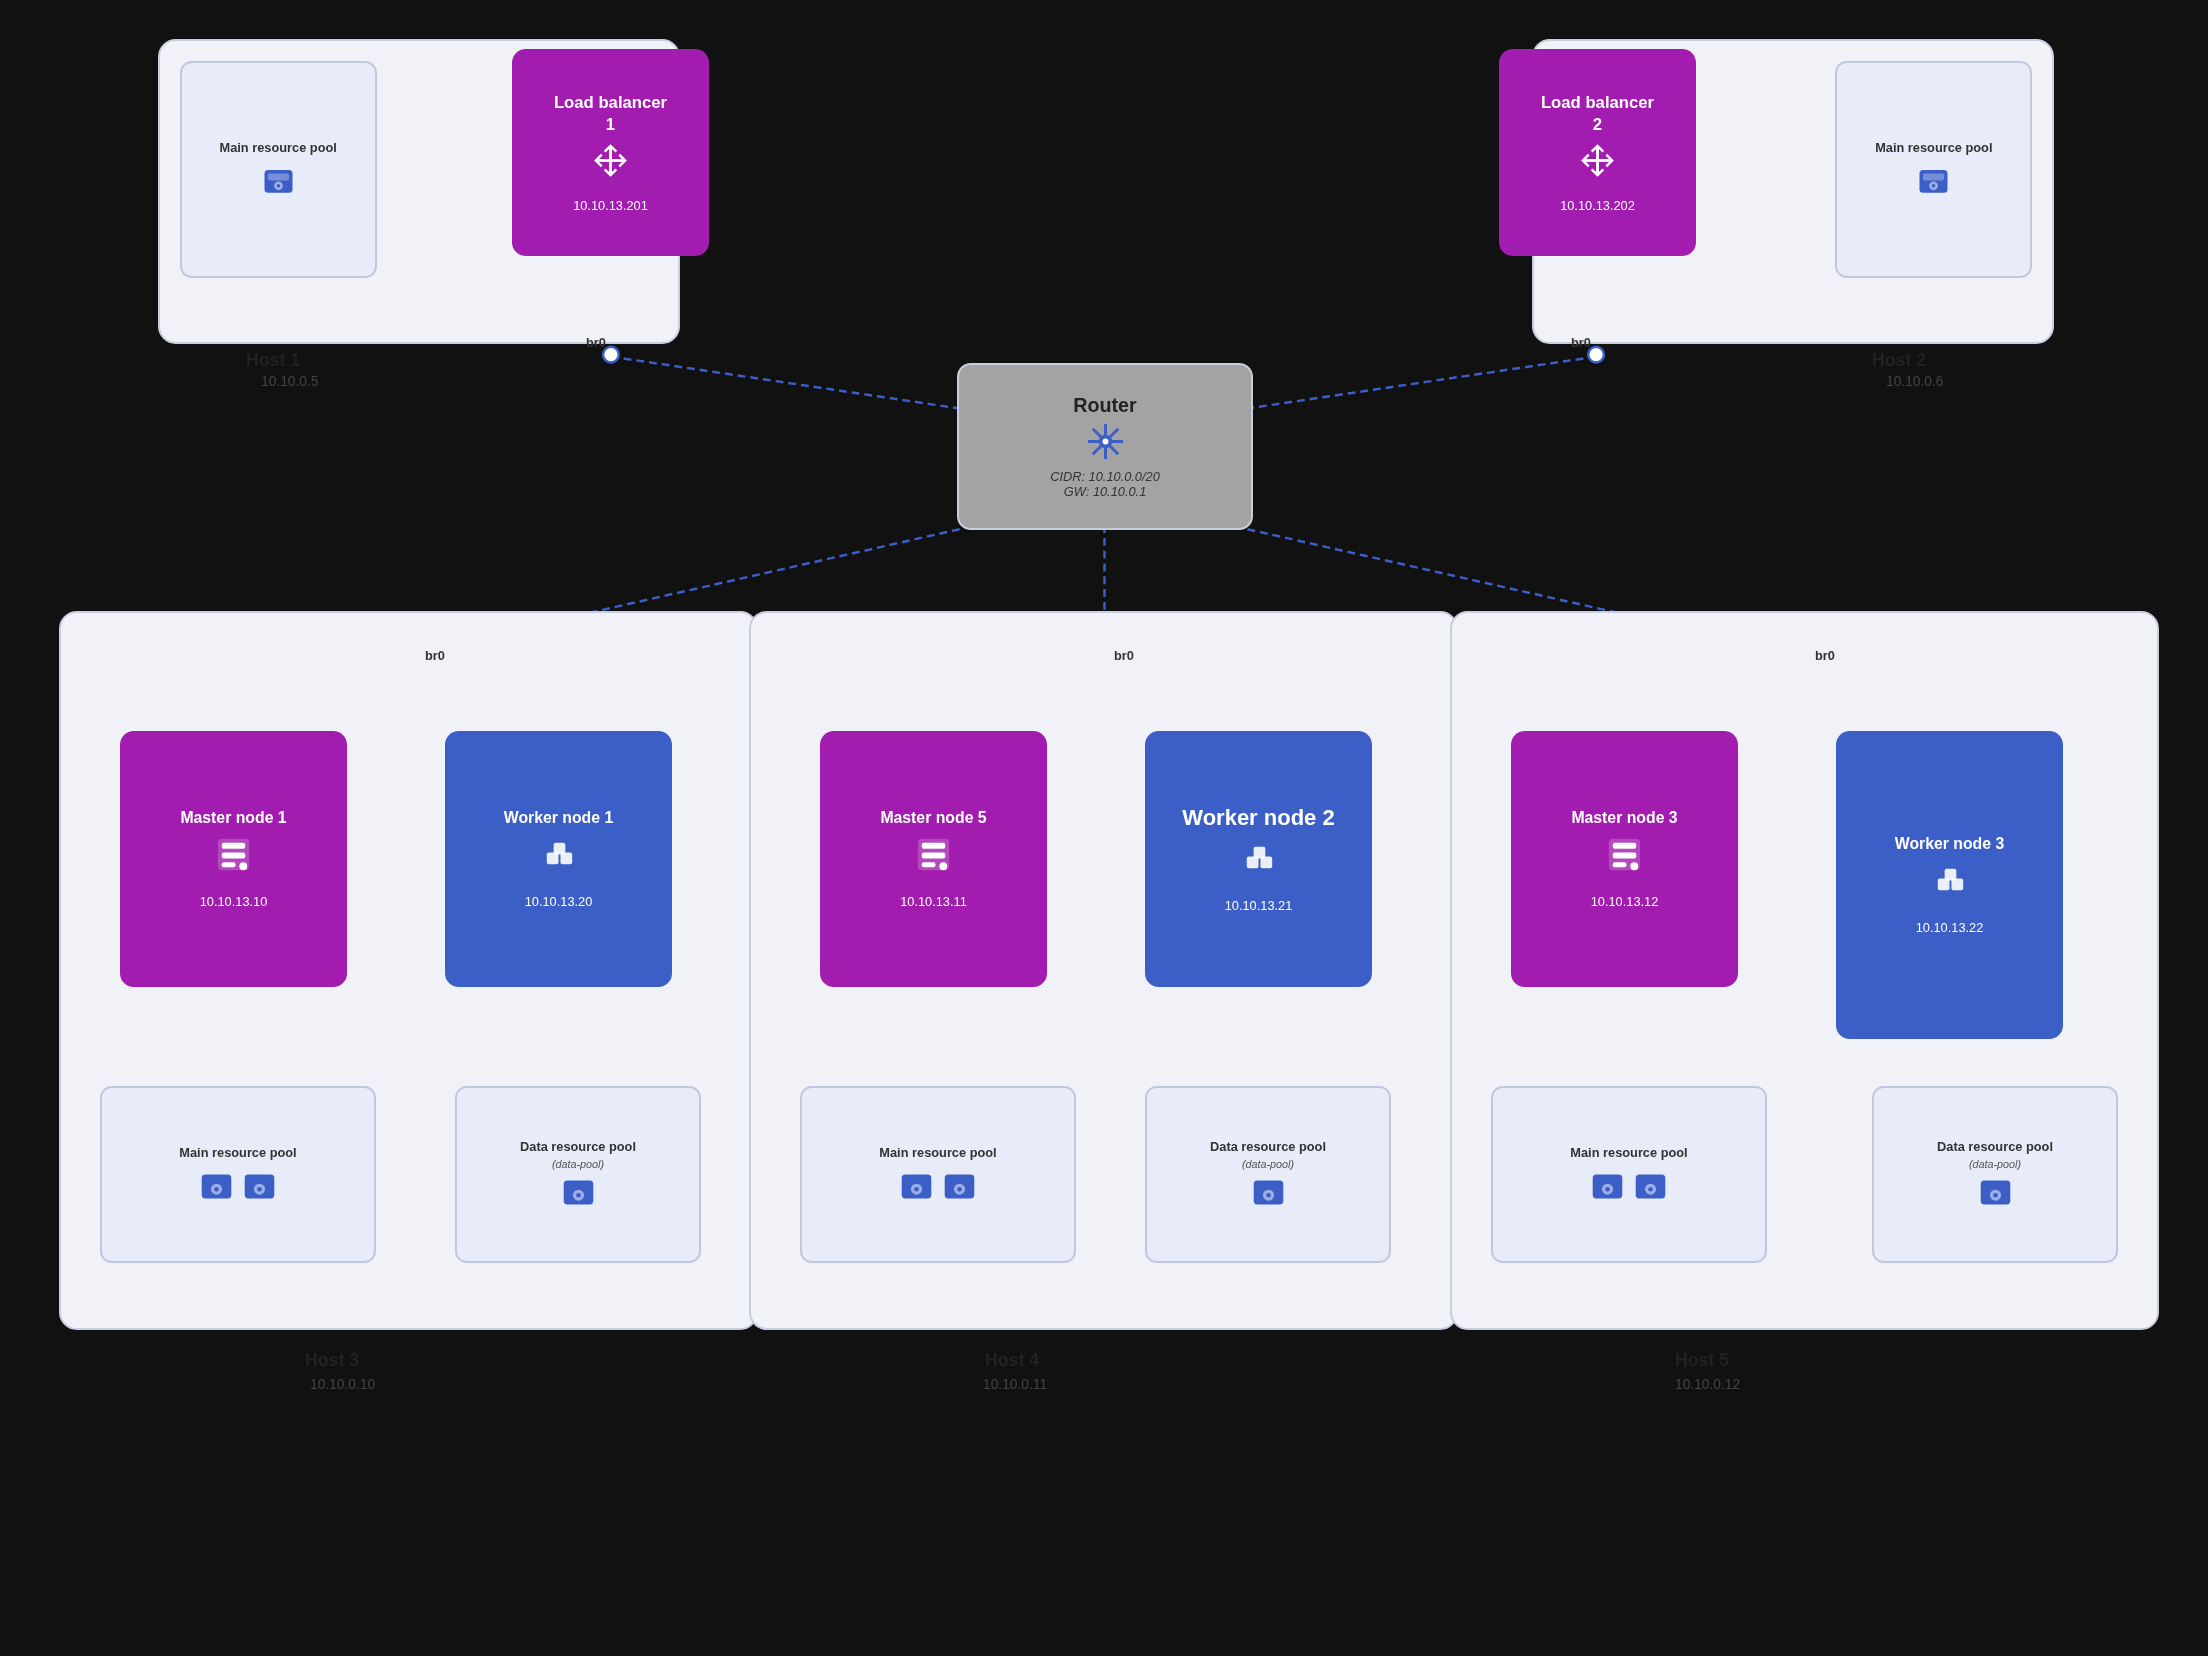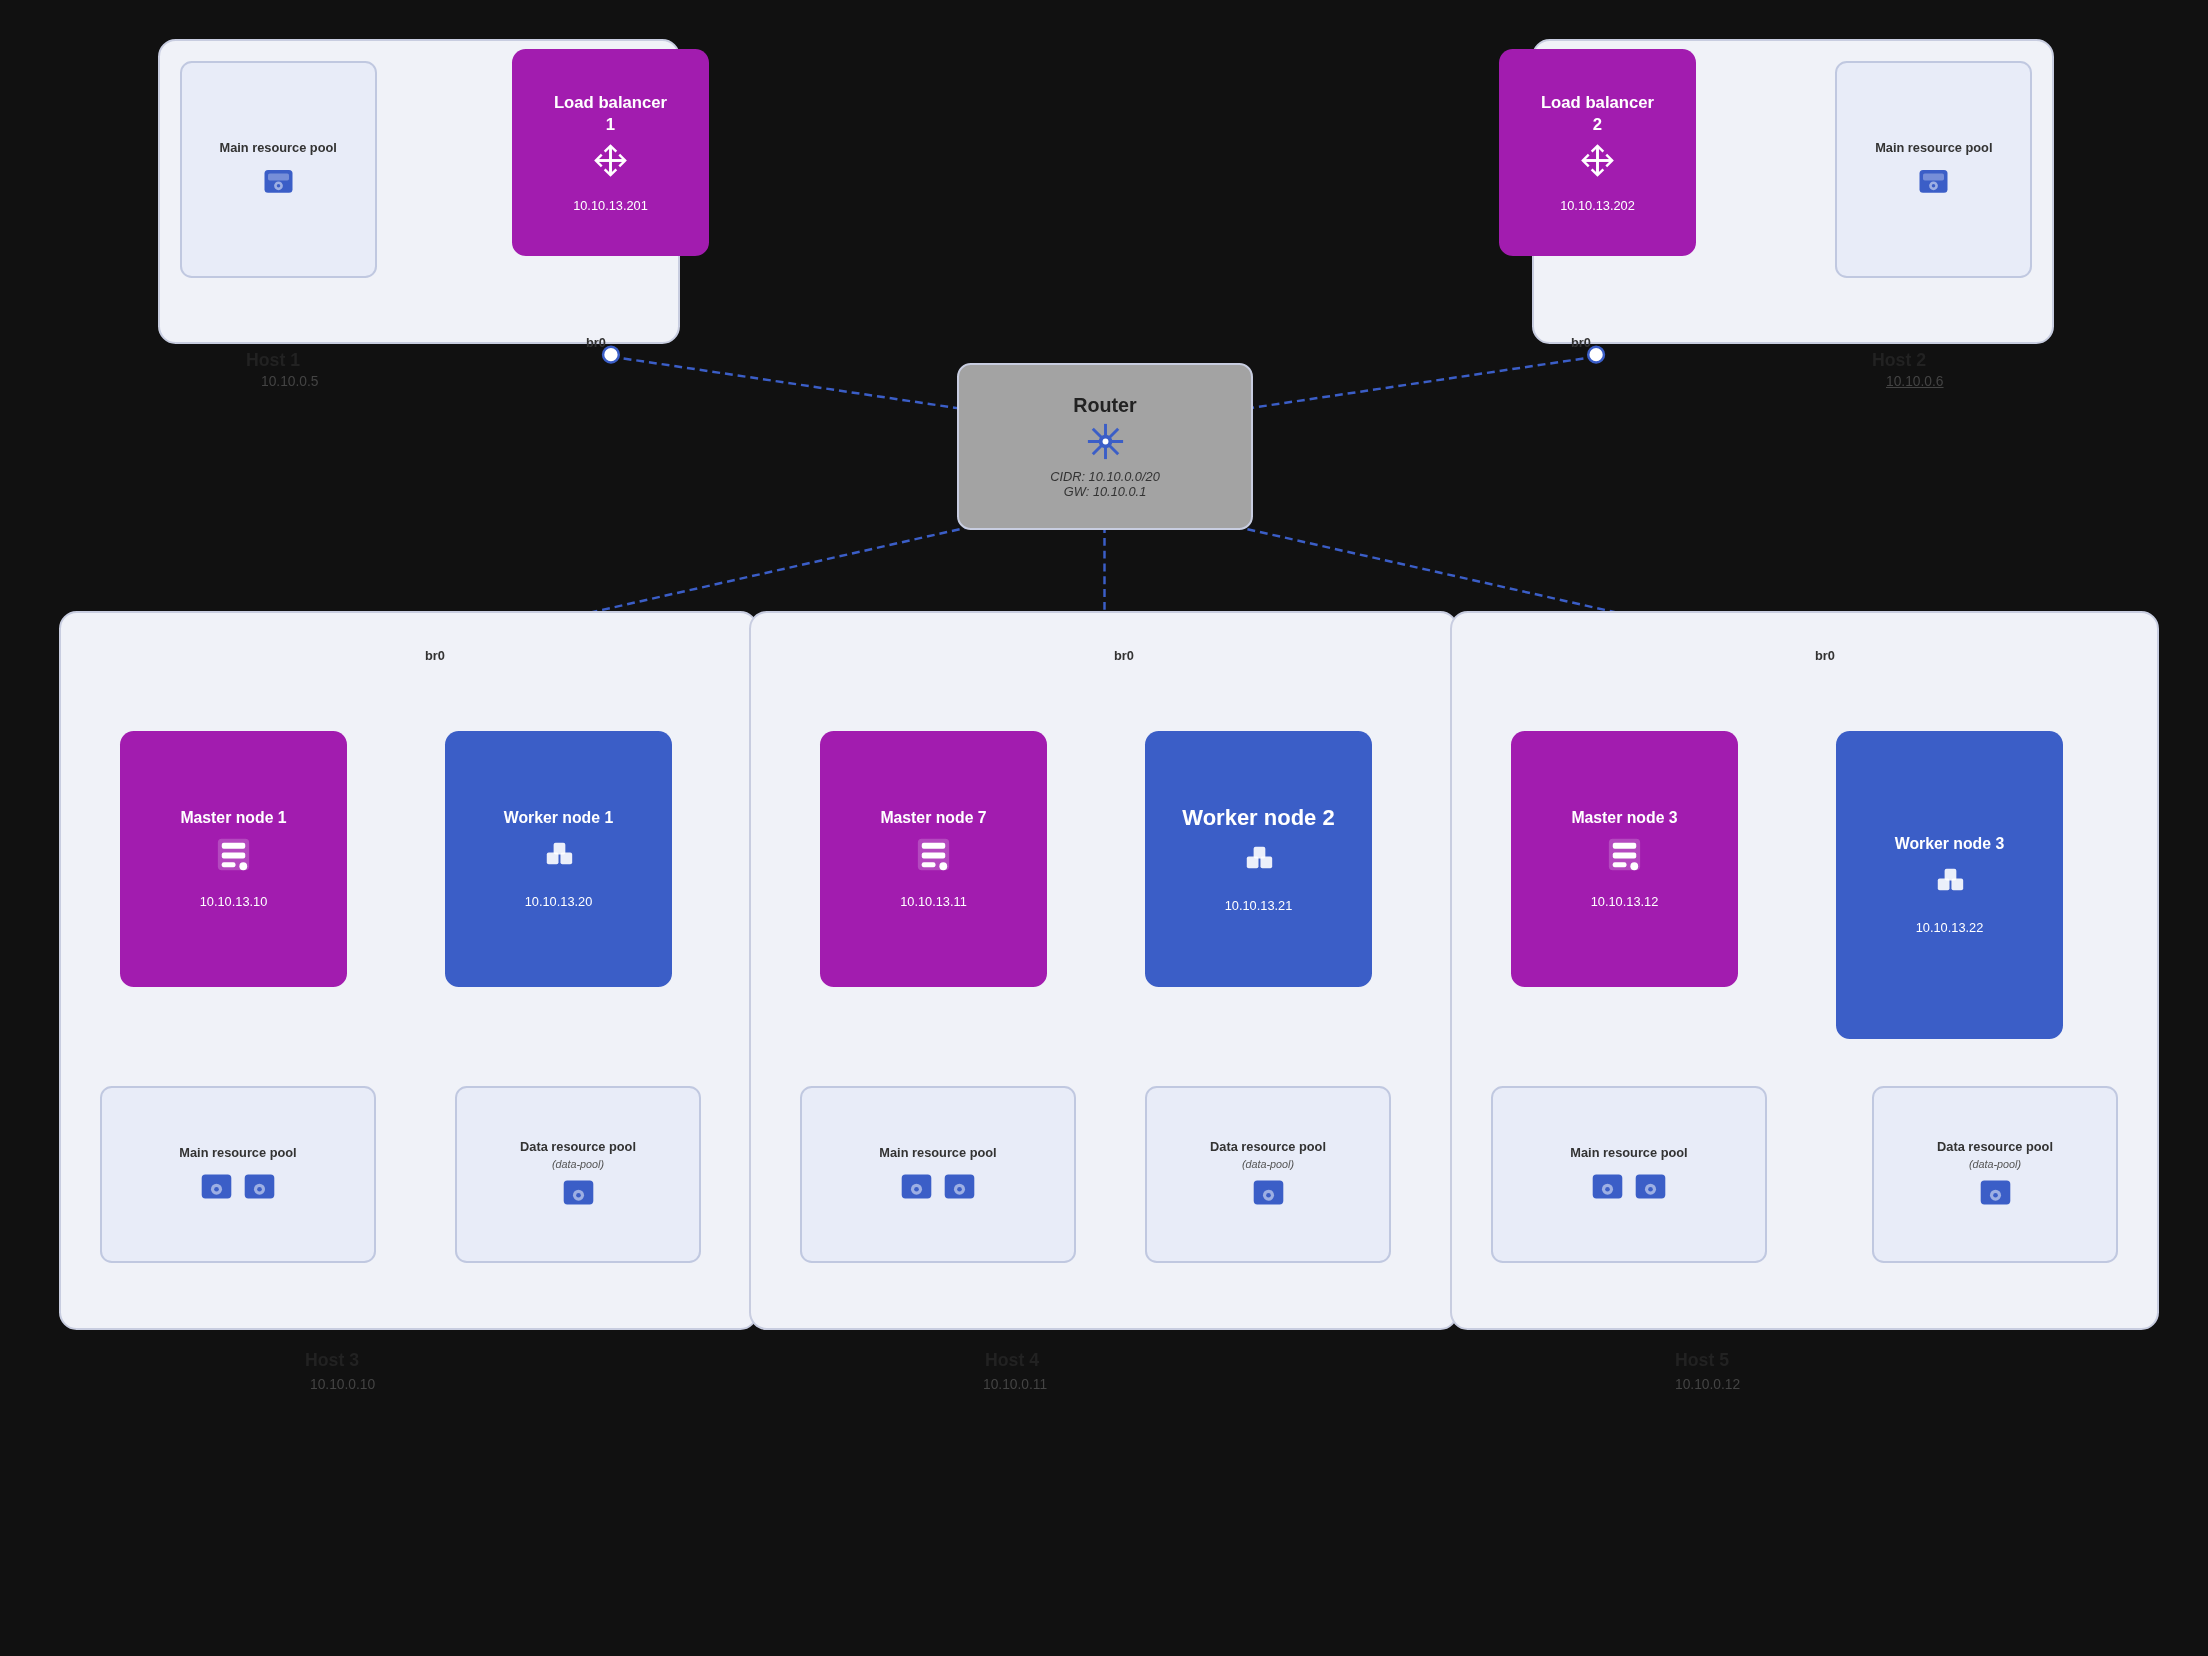--- a/index.html
+++ b/index.html
@@ -274,21 +274,21 @@
           <rect x="4" y="8" width="32" height="26" rx="4" fill="#3b5ec7"></rect>
           <rect x="8" y="12" width="24" height="8" rx="2" fill="white" opacity="0.3"></rect>
           <circle cx="20" cy="26" r="5" fill="white" opacity="0.5"></circle>
           <circle cx="20" cy="26" r="2" fill="#3b5ec7"></circle>
         </svg>
       </div>
     </div>
   </div>
 
   <div class="host-label" style="left:1872px; top:350px;">Host 2</div>
-  <div class="host-ip" style="left:1886px; top:374px;text-decoration:underline;">10.10.0.6</div>
+  <div class="host-ip" style="left:1886px; top:374px;">10.10.0.6</div>
   <div class="br0-label" style="left:1571px; top:335px;">br0</div>
 
   <div class="node-box" style="position:absolute; left:1499px; top:49px; width:197px; height:207px;">
     <div style="font-size:16.7px; font-weight:bold; line-height:1.3;">
       Load balancer<br>2
     </div>
     <div class="node-icon">
       <svg width="39" height="39" viewBox="0 0 40 40">
         <line x1="20" y1="5" x2="20" y2="35" stroke="white" stroke-width="3"></line>
         <line x1="5" y1="20" x2="35" y2="20" stroke="white" stroke-width="3"></line>
@@ -378,21 +378,21 @@
   </div>
 
   <div class="host-label" style="left:305px; top:1350px;">Host 3</div>
   <div class="host-ip" style="left:310px; top:1377px;">10.10.0.10</div>
 
   <div class="host-box" style="left:749px; top:611px; width:709px; height:719px;">
 
     <div class="br0-label" style="position:absolute; left:363px; top:35px;">br0</div>
 
     <div class="node-box" style="position:absolute; left:69px; top:118px; width:227px; height:256px;">
-      <div style="font-size:15.8px; font-weight:bold;">Master node 7</div>
+      <div style="font-size:15.8px; font-weight:bold;">Master node 5</div>
       <div class="node-icon">
         <svg width="43" height="43" viewBox="0 0 44 44">
           <rect x="6" y="6" width="32" height="32" rx="4" fill="white" opacity="0.2"></rect>
           <rect x="10" y="10" width="24" height="6" rx="2" fill="white"></rect>
           <rect x="10" y="20" width="24" height="6" rx="2" fill="white"></rect>
           <rect x="10" y="30" width="14" height="5" rx="2" fill="white"></rect>
           <circle cx="32" cy="34" r="4" fill="white"></circle>
         </svg>
       </div>
       <div class="node-ip">10.10.13.11</div>

